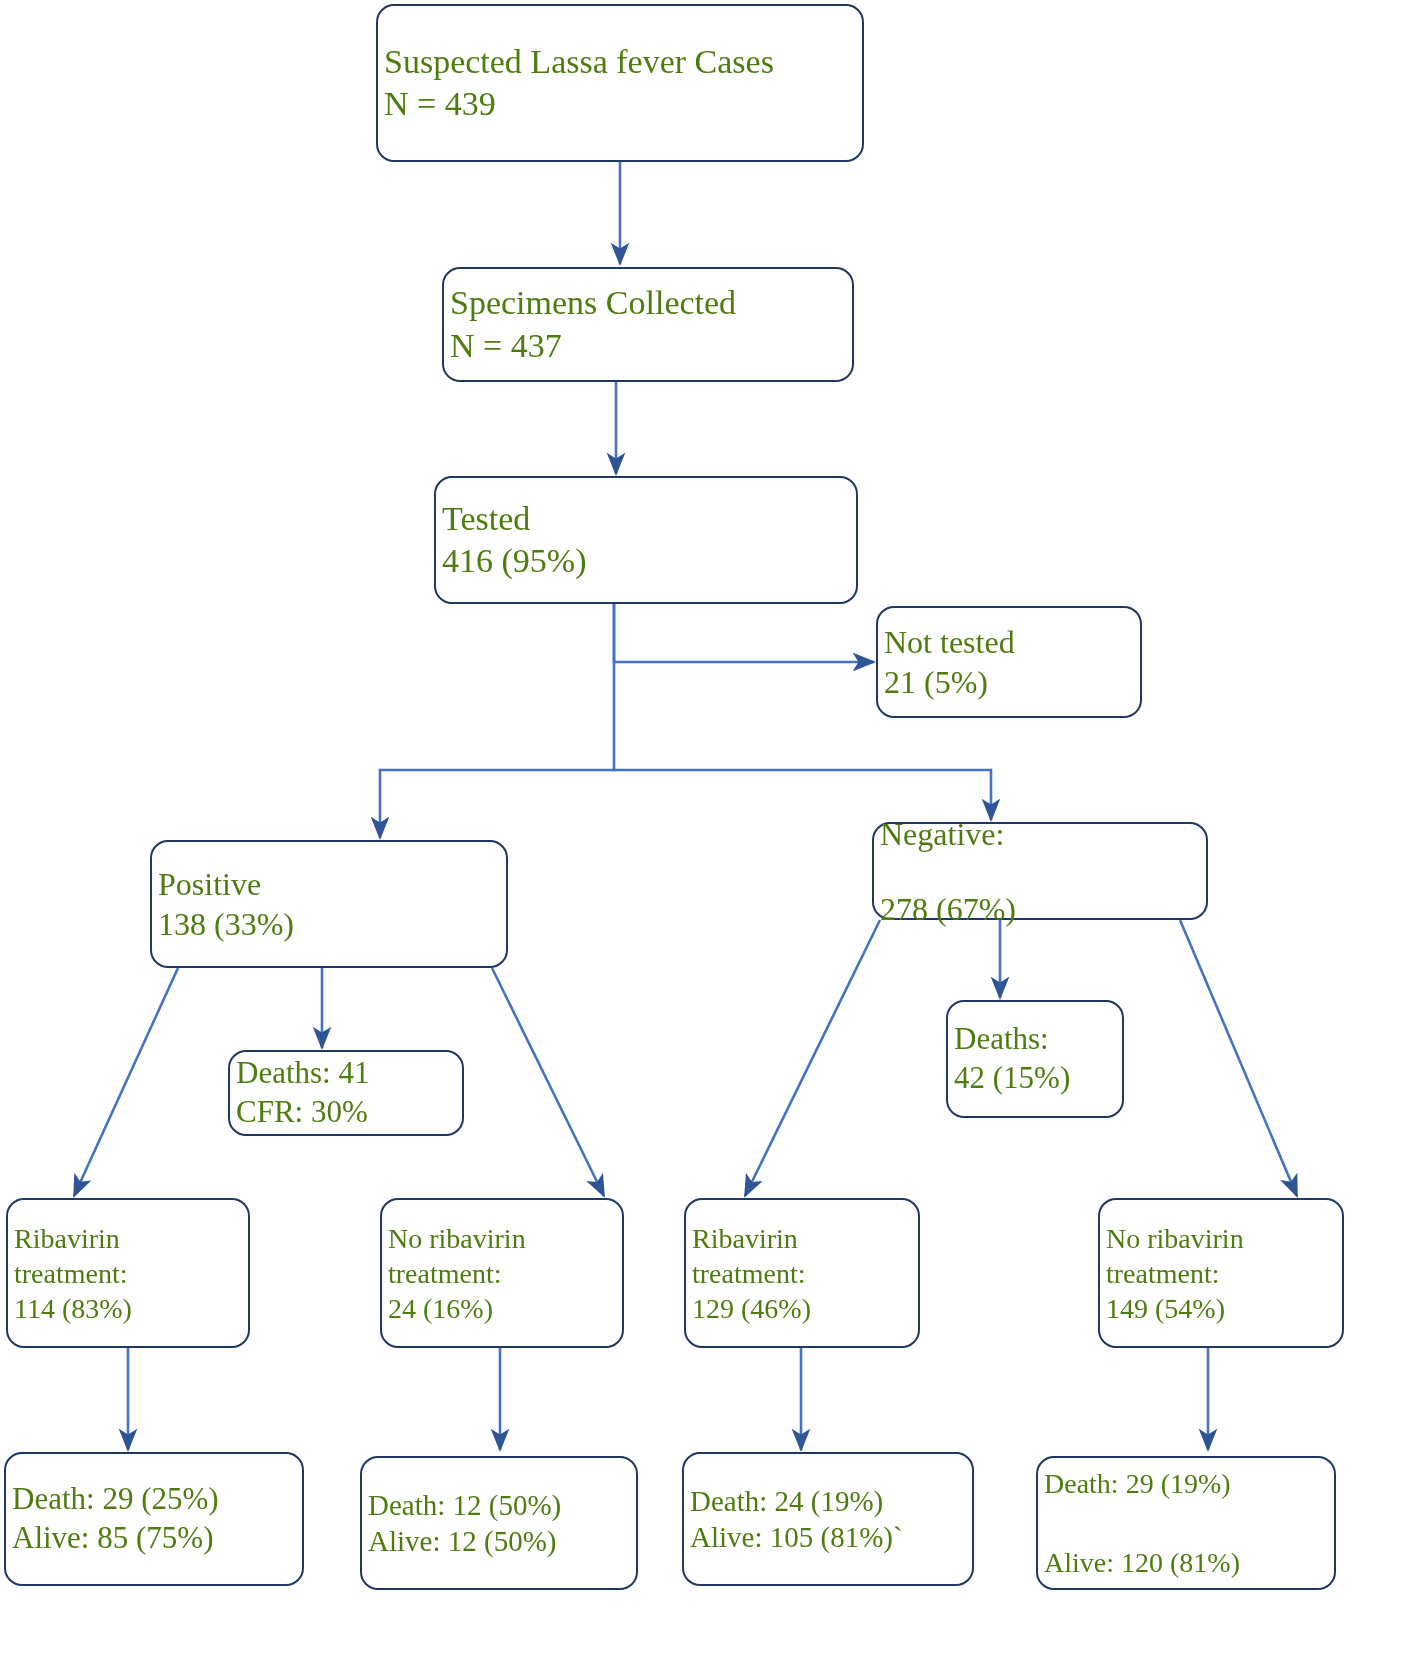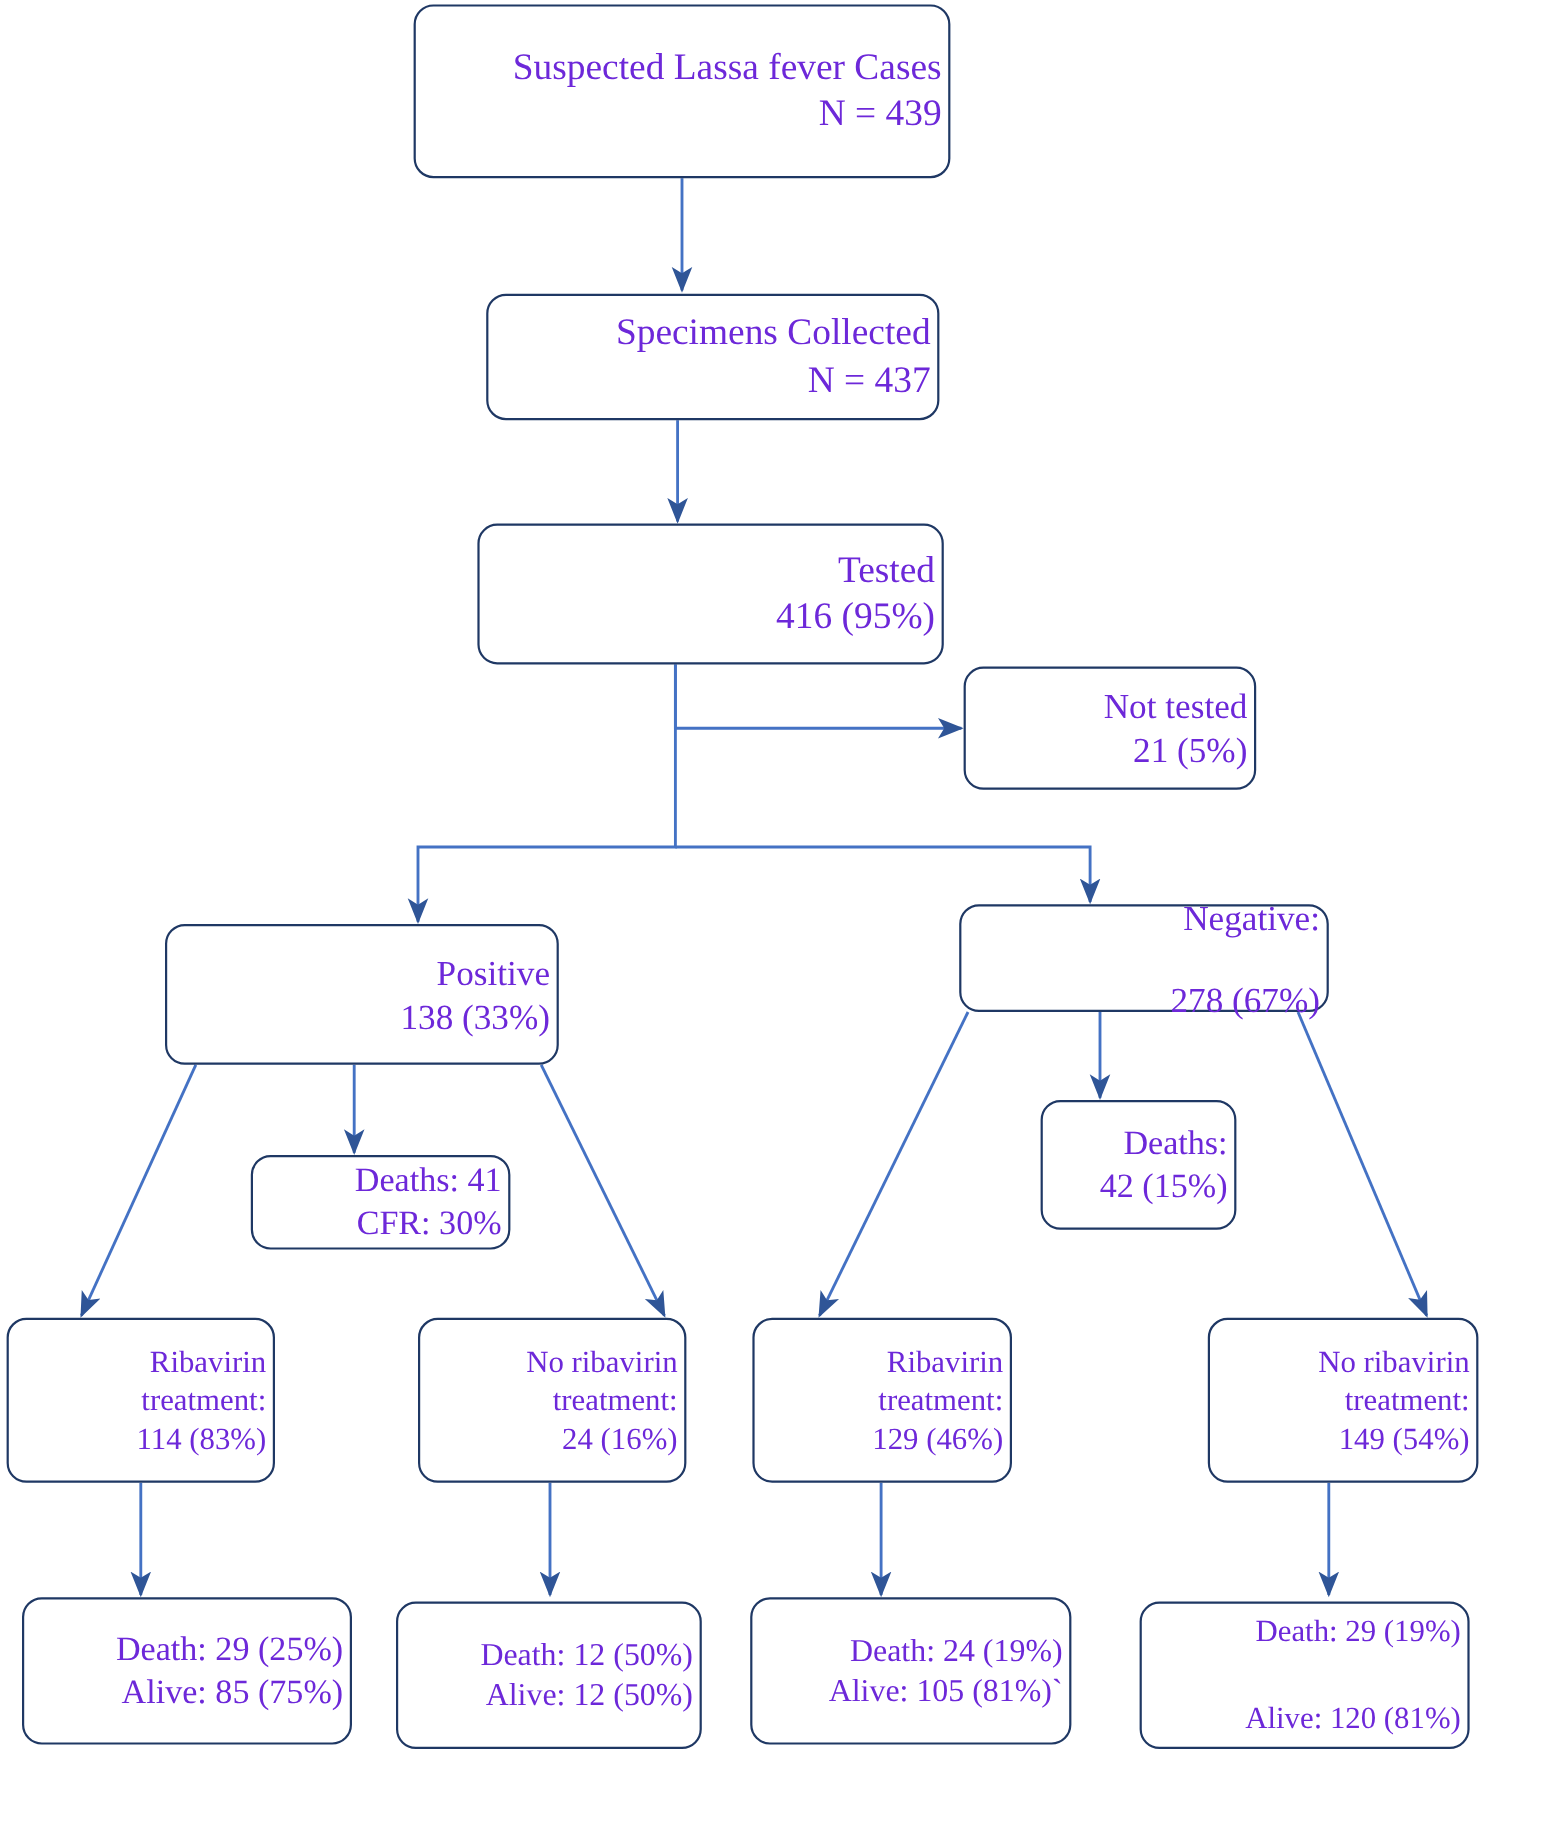--- a/index.html
+++ b/index.html
@@ -13,24 +13,24 @@
   }
   #wires{position:absolute;left:0;top:0;width:1417px;height:1656px;pointer-events:none;}
   .node{
     position:absolute;
     box-sizing:border-box;
     border:2px solid #1f3864;
     border-radius:18px;
     background:#ffffff;
     display:flex;
     flex-direction:column;
-    align-items:flex-end;
+    align-items:flex-start;
     justify-content:center;
     text-align:center;
-    color:#6d28d9;
+    color:#4d7c0f;
     line-height:1.25;
     padding:0 6px;
     z-index:2;
   }
   .node .ln{display:block;white-space:nowrap;}
   .f34{font-size:34px;}
   .f32{font-size:32px;}
   .f31{font-size:31px;}
   .f30{font-size:28px;}
   .f29{font-size:29px;}
@@ -134,21 +134,21 @@
     <span class="ln f30">treatment:</span>
     <span class="ln f30">129 (46%)</span>
   </div>
 
   <div class="node" style="left:1098px;top:1198px;width:246px;height:150px;">
     <span class="ln f30">No ribavirin</span>
     <span class="ln f30">treatment:</span>
     <span class="ln f30">149 (54%)</span>
   </div>
 
-  <div class="node" style="left:20px;top:1452px;width:300px;height:134px;">
+  <div class="node" style="left:4px;top:1452px;width:300px;height:134px;">
     <span class="ln f31">Death: 29 (25%)</span>
     <span class="ln f31">Alive: 85 (75%)</span>
   </div>
 
   <div class="node" style="left:360px;top:1456px;width:278px;height:134px;border-radius:18px;">
     <span class="ln f29">Death: 12 (50%)</span>
     <span class="ln f29">Alive: 12 (50%)</span>
   </div>
 
   <div class="node" style="left:682px;top:1452px;width:292px;height:134px;">

